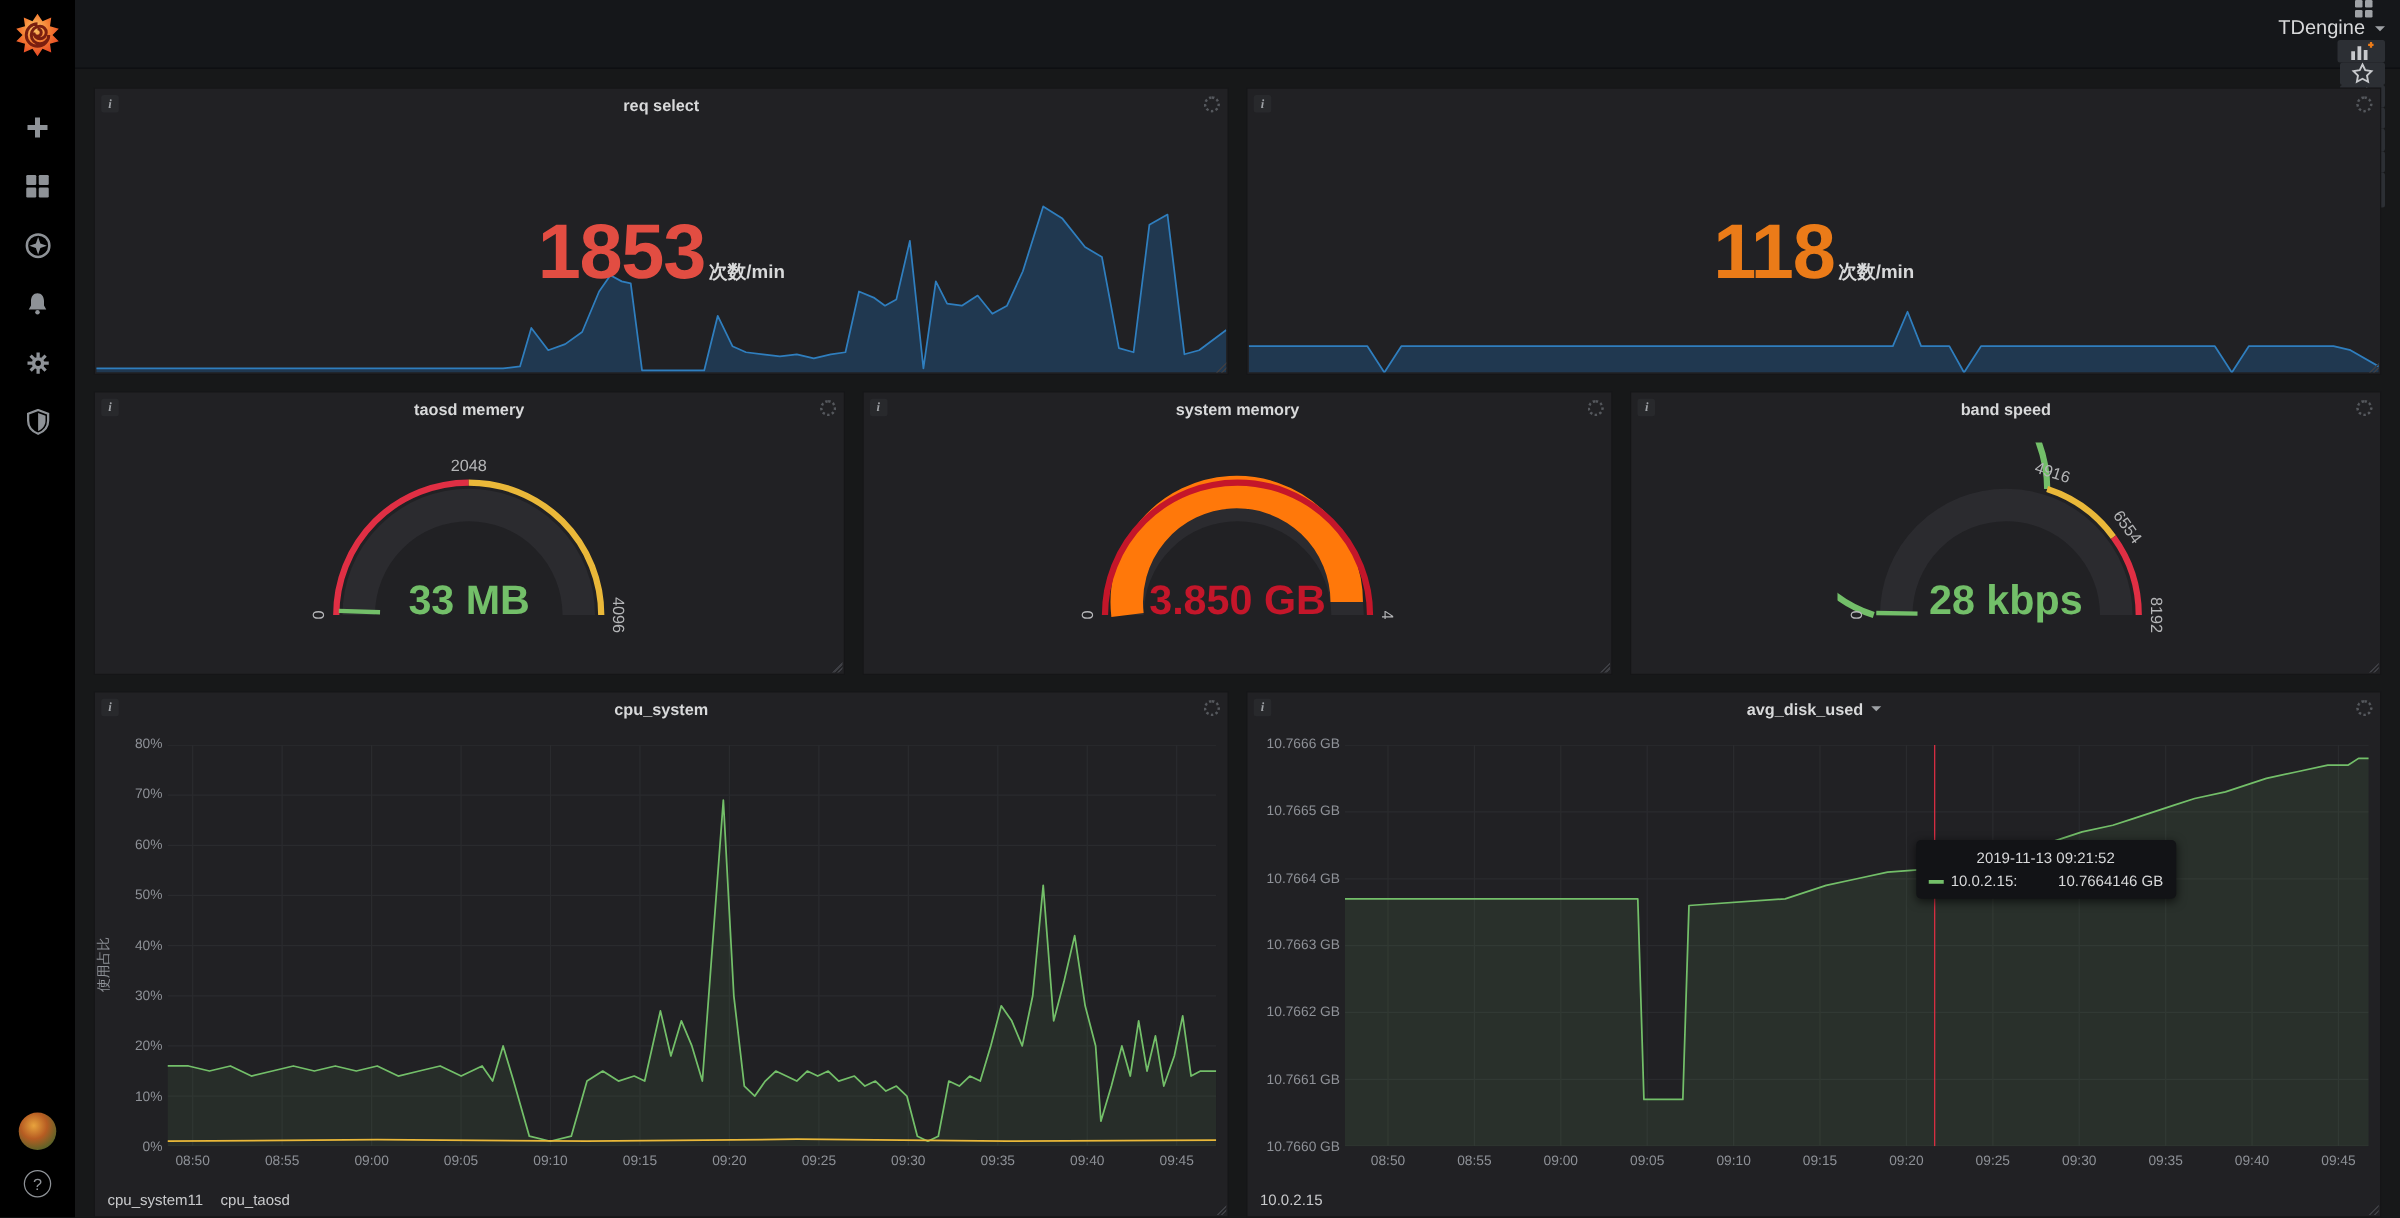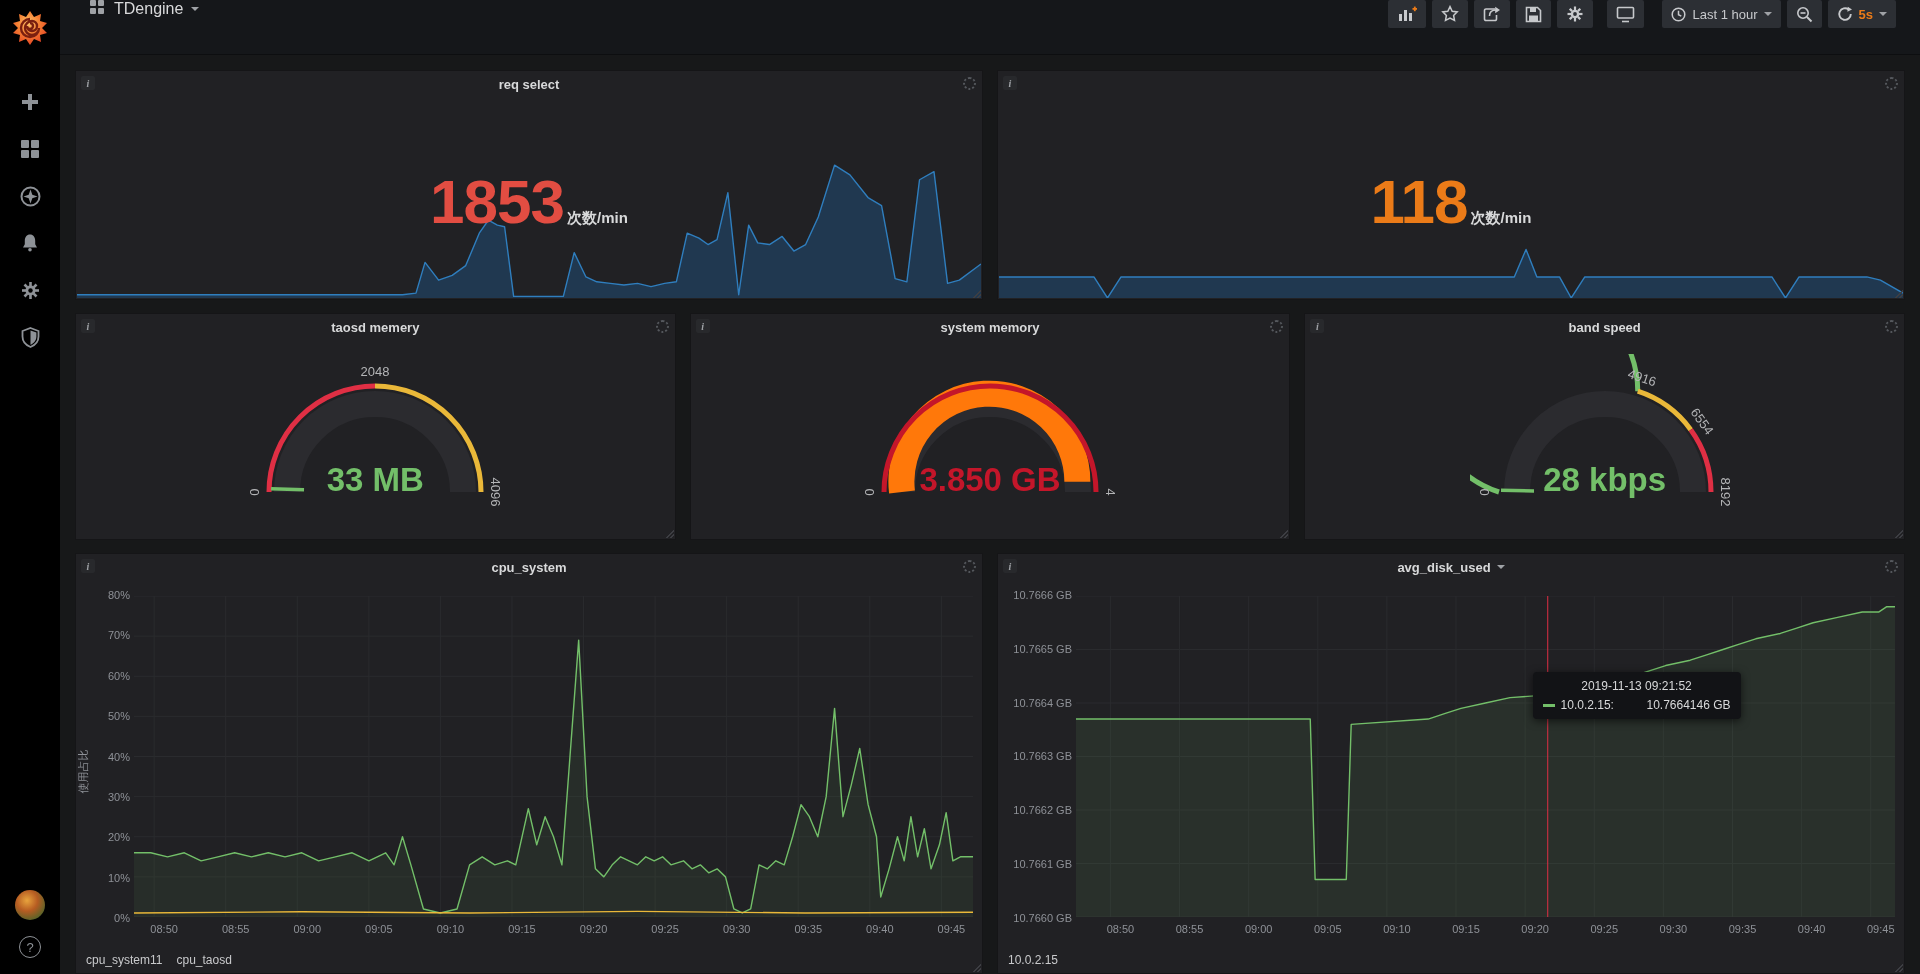--- a/index.html
+++ b/index.html
@@ -19,21 +19,21 @@
   .side-icon { width:22px; height:22px; display:flex; align-items:center; justify-content:center; cursor:pointer; }
   .side-icon svg { display:block; }
   .side-bottom { display:flex; flex-direction:column; align-items:center; gap:16px; padding-bottom:16px; }
   .avatar { width:30px; height:30px; border-radius:50%;
     background:radial-gradient(circle at 40% 35%, #e8a33d 0%, #b65c22 40%, #5d6328 75%, #3f4420 100%); }
   .help-circle { width:22px; height:22px; border-radius:50%; border:1.5px solid #8e9297;
     color:#8e9297; font-size:13px; display:flex; align-items:center; justify-content:center; }
   
   .navbar {
     position:absolute; left:60px; top:0; right:0; height:55px; background:#15171a;
-    display:flex; align-items:flex-start; padding:0 24px; border-bottom:1px solid #0d0e10;
+    display:flex; align-items:flex-end; padding:0 12px; border-bottom:1px solid #0d0e10;flex-direction:column;
   }
   .grid-icon { display:grid; grid-template-columns:6px 6px; grid-template-rows:6px 6px; gap:2px; margin:0 10px 0 6px; }
   .grid-icon i { background:#9fa2a6; border-radius:1px; }
   .dash-title { font-size:16px; color:#d8d9da; cursor:pointer; display:flex; align-items:center; gap:8px; }
   .caret { width:0; height:0; border:4px solid transparent; border-top-color:#9fa2a6; margin-top:4px; display:inline-block; }
   .nav-spacer { flex:1; }
   .nav-btn {
     background:#2c2f34; border-radius:2px; height:28px; min-width:34px; padding:0 9px;
     display:flex; align-items:center; justify-content:center; gap:6px; margin-left:6px;
     color:#c7c9cc; font-size:13px; cursor:pointer;
@@ -73,21 +73,21 @@
   .plot svg { position:absolute; inset:0; width:100%; height:100%; }
   .yaxis { position:absolute; display:flex; flex-direction:column; justify-content:space-between; text-align:right;
     font-size:11px; color:#8e9197; top:35px; bottom:49px; }
   .cpu-yaxis { left:16px; width:38px; }
   .disk-yaxis { left:6px; width:68px; }
   .ylabel { position:absolute; left:-28px; top:50%; width:70px; text-align:center; font-size:11px; color:#8e9197;
     transform:rotate(-90deg); transform-origin:center; }
   .xaxis { position:absolute; height:14px; bottom:36px; font-size:11px; color:#8e9197; }
   .cpu-xaxis { left:58px; right:9px; }
   .disk-xaxis { left:78px; right:9px; }
-  .xaxis span { position:absolute; transform:translateX(-50%); white-space:nowrap;margin-left:10px; }
+  .xaxis span { position:absolute; transform:translateX(-50%); white-space:nowrap; }
   .legend { position:absolute; left:10px; bottom:6px; display:flex; gap:14px; align-items:center; font-size:12px; color:#c9cacc; }
   .legend .item { display:flex; align-items:center; gap:5px; cursor:pointer; }
   .cursor-dot { position:absolute; width:6px; height:6px; border-radius:50%; background:#73bf69; transform:translate(-50%,-50%);
     left:57.6%; top:30.5%; }
   .tooltip { position:absolute; left:59%; top:118px; width:208px; background:#121316; border-radius:4px;
     box-shadow:0 2px 8px rgba(0,0,0,0.6); padding:7px 10px; font-size:12px; font-weight:400; z-index:4; }
   .tooltip .tt-time { text-align:center; color:#d8d9da; margin-bottom:5px; }
   .tooltip .tt-row { display:flex; align-items:center; gap:6px; color:#d8d9da; }
   .tooltip .tt-dash { width:12px; height:3px; background:#73bf69; display:inline-block; }
   .tooltip .tt-val { margin-left:auto; }

